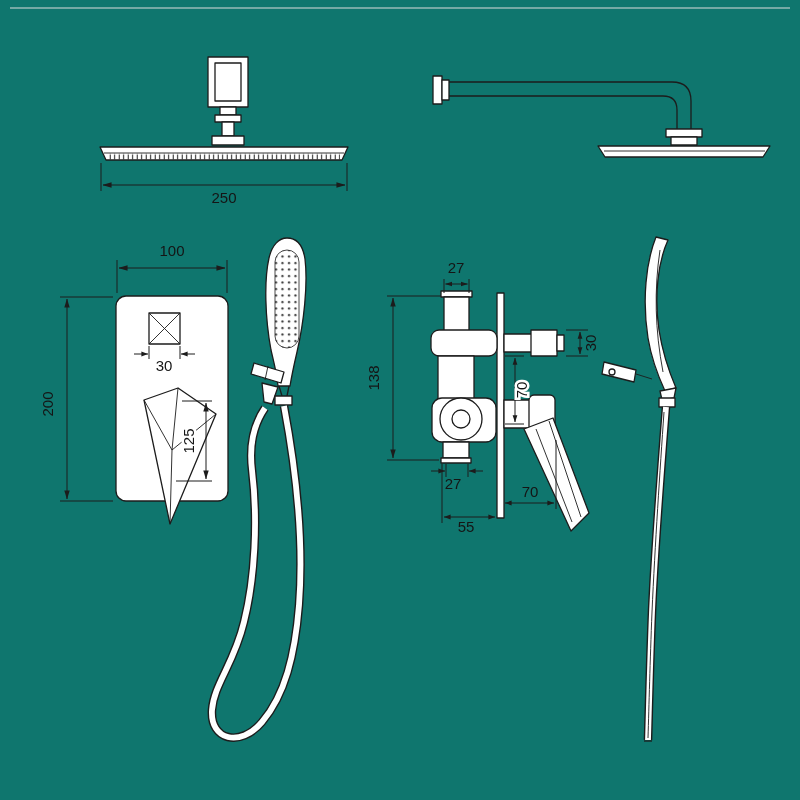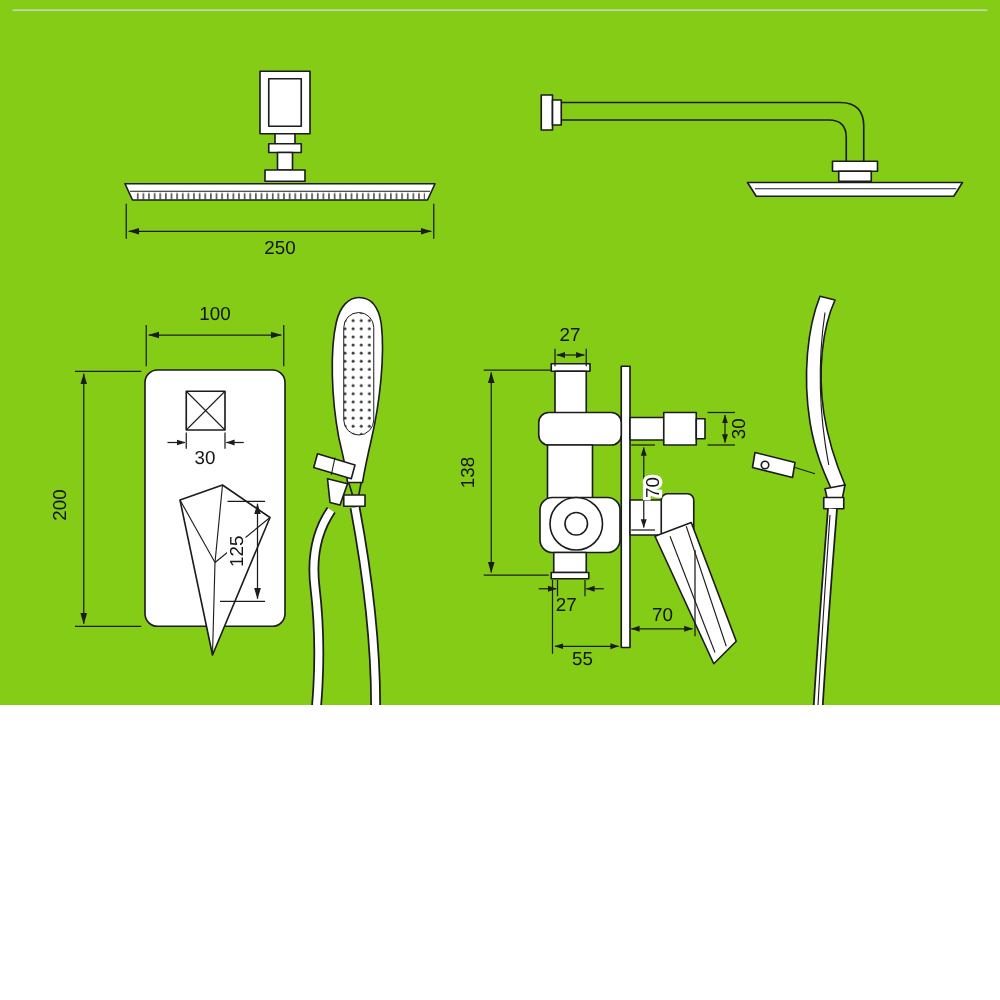--- a/index.html
+++ b/index.html
@@ -1,16 +1,16 @@
 <!DOCTYPE html>
 <html><head>
 <meta charset="utf-8">
 <style>
   html,body{margin:0;padding:0;background:#ffffff;}
-  .stage{position:relative;width:800px;height:564px;background:#84cc16;overflow:hidden;}
+  .stage{position:relative;width:800px;height:800px;background:#0f766e;overflow:hidden;}
   svg{display:block;}
   .ln{fill:none;stroke:#1c1c1c;stroke-width:1.3;stroke-linejoin:round;stroke-linecap:butt;}
   .fw{fill:#ffffff;stroke:#1c1c1c;stroke-width:1.3;stroke-linejoin:round;}
   .thin{fill:none;stroke:#1c1c1c;stroke-width:0.9;}
   .dim{fill:none;stroke:#1c1c1c;stroke-width:1;}
   .dimtext{font:15px "Liberation Sans","DejaVu Sans",sans-serif;fill:#151515;}
   .mid{text-anchor:middle;}
   .halo{stroke:#ffffff;stroke-width:5px;paint-order:stroke;}
   .tubeA{fill:none;stroke:#1c1c1c;stroke-width:8.6;}
   .tubeB{fill:none;stroke:#ffffff;stroke-width:5.8;}

